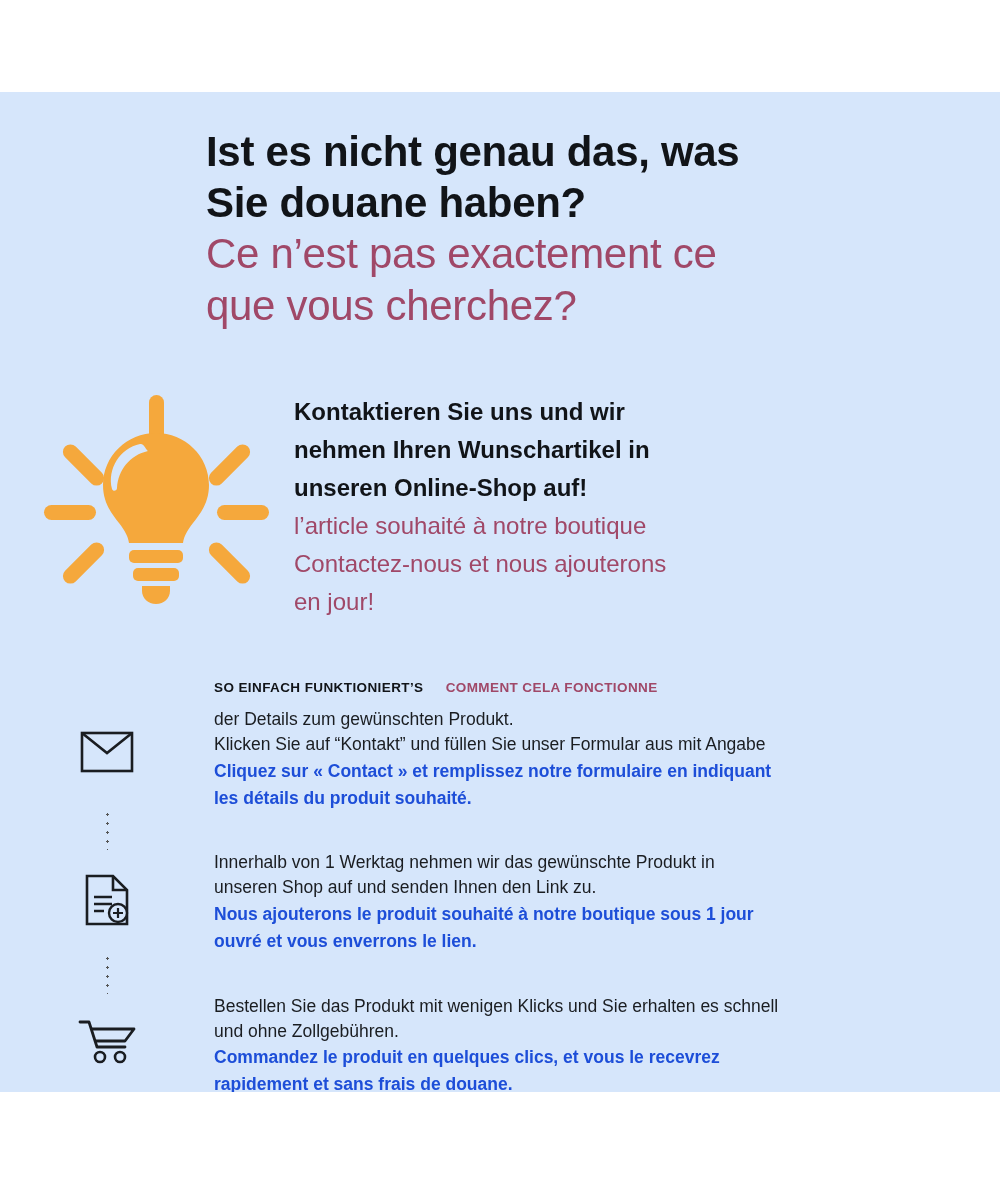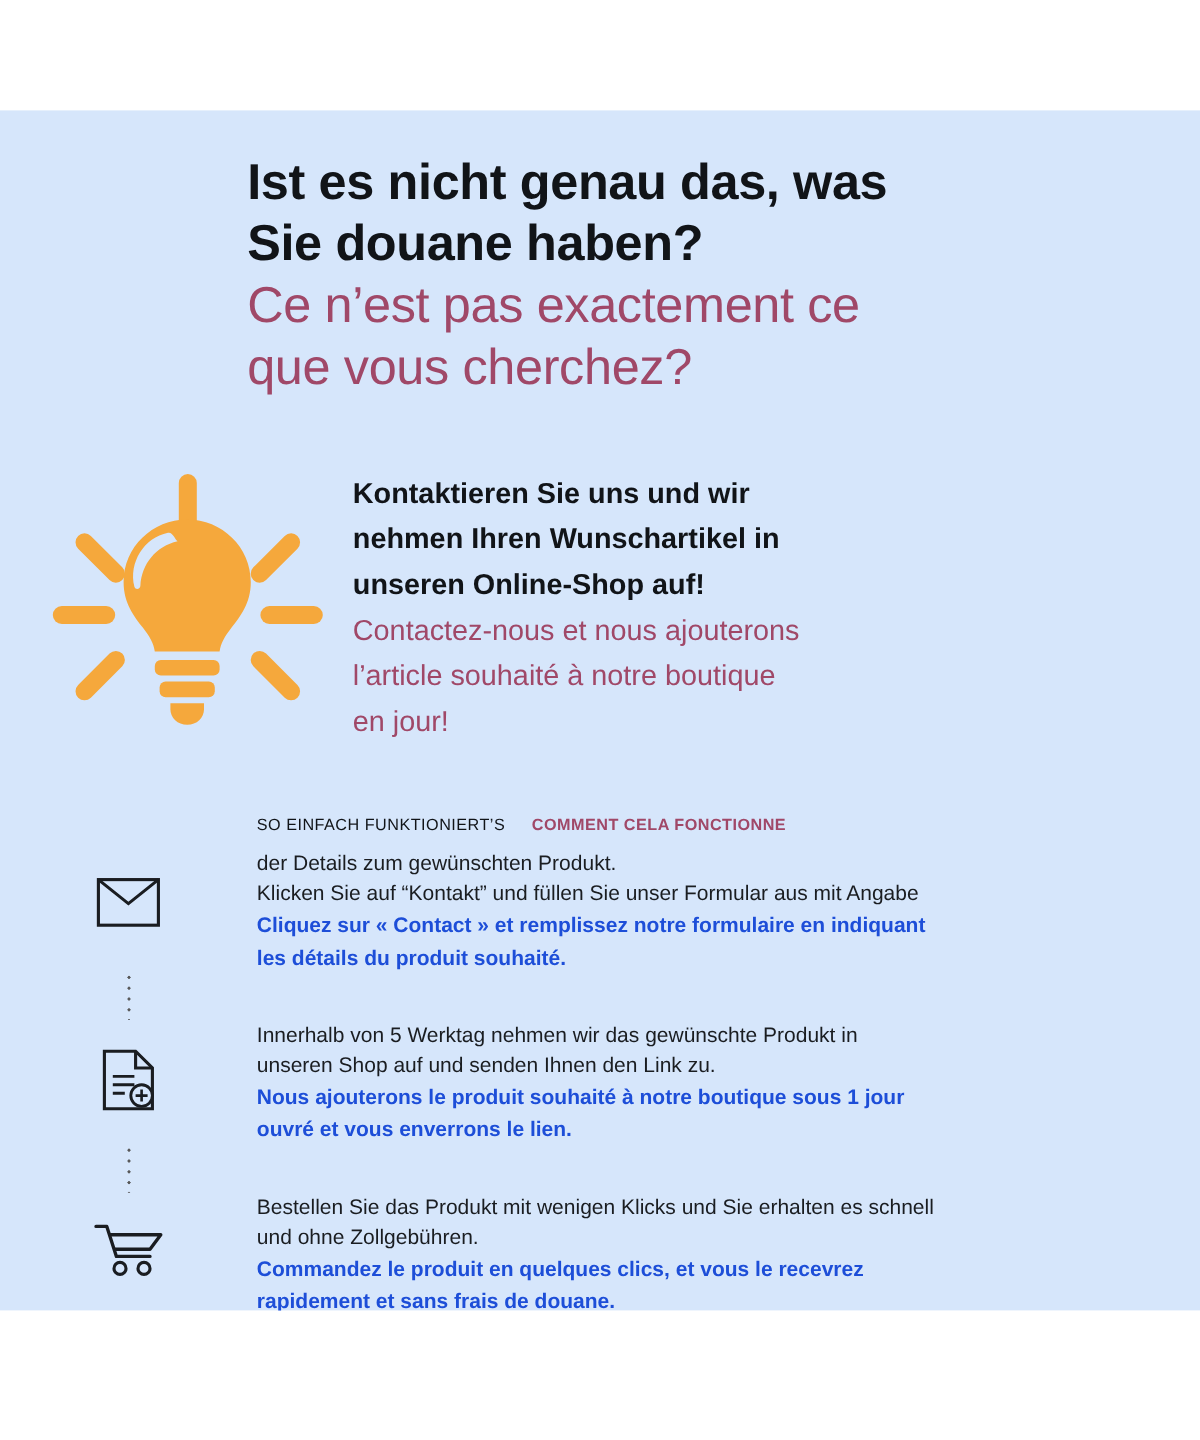--- a/index.html
+++ b/index.html
@@ -85,21 +85,21 @@
 
   
   .howto-heading {
     position: absolute;
     left: 214px;
     top: 588px;
     font-size: 13.5px;
     letter-spacing: 0.4px;
   }
   .howto-heading .de {
-    font-weight: normal;
+    font-weight: bold;
     color: #111418;
   }
   .howto-heading .fr {
     font-weight: bold;
     color: #a04868;
     margin-left: 18px;
   }
 
   .steps {
     position: absolute;
@@ -186,22 +186,22 @@
 
           <path d="M112 64c-18 4-30 19-31 37 0 3-4 4-5 1-5-20 8-41 28-45 4-1 6 6 8 7z" fill="#d6e6fb"></path>
         </g>
       </svg>
     </div>
 
     <div class="intro-text">
       <p class="de">Kontaktieren Sie uns und wir</p>
       <p class="de">nehmen Ihren Wunschartikel in</p>
       <p class="de">unseren Online-Shop auf!</p>
+      <p class="fr">l’article souhaité à notre boutique</p>
       <p class="fr">Contactez-nous et nous ajouterons</p>
-      <p class="fr">l’article souhaité à notre boutique</p>
       <p class="fr">en jour!</p>
     </div>
   </div>
 
   <div class="howto-heading">
     <span class="de">SO EINFACH FUNKTIONIERT’S</span>
     <span class="fr">COMMENT CELA FONCTIONNE</span>
   </div>
 
   <div class="steps">
@@ -231,21 +231,21 @@
       <div class="step-icon">
         <svg width="48" height="52" viewBox="0 0 48 52" aria-hidden="true">
           <path d="M4 2h26l14 14v34H4z" fill="none" stroke="#1a1d21" stroke-width="2.6"></path>
           <path d="M30 2v14h14" fill="none" stroke="#1a1d21" stroke-width="2.6"></path>
           <path d="M11 23h18M11 30h18M11 37h10" stroke="#1a1d21" stroke-width="2.4" fill="none"></path>
           <circle cx="35" cy="39" r="9" fill="#d6e6fb" stroke="#1a1d21" stroke-width="2.4"></circle>
           <path d="M35 34v10M30 39h10" stroke="#1a1d21" stroke-width="2.2"></path>
         </svg>
       </div>
       <div class="step-body">
-        <p class="de">Innerhalb von 5 Werktag nehmen wir das gewünschte Produkt in</p>
+        <p class="de">Innerhalb von 1 Werktag nehmen wir das gewünschte Produkt in</p>
         <p class="de">unseren Shop auf und senden Ihnen den Link zu.</p>
         <p class="fr">Nous ajouterons le produit souhaité à notre boutique sous 1 jour</p>
         <p class="fr">ouvré et vous enverrons le lien.</p>
       </div>
     </div>
 
     <div class="divider-row">
       <div class="dots">
           <div class="dots-inner"></div>
         </div>

